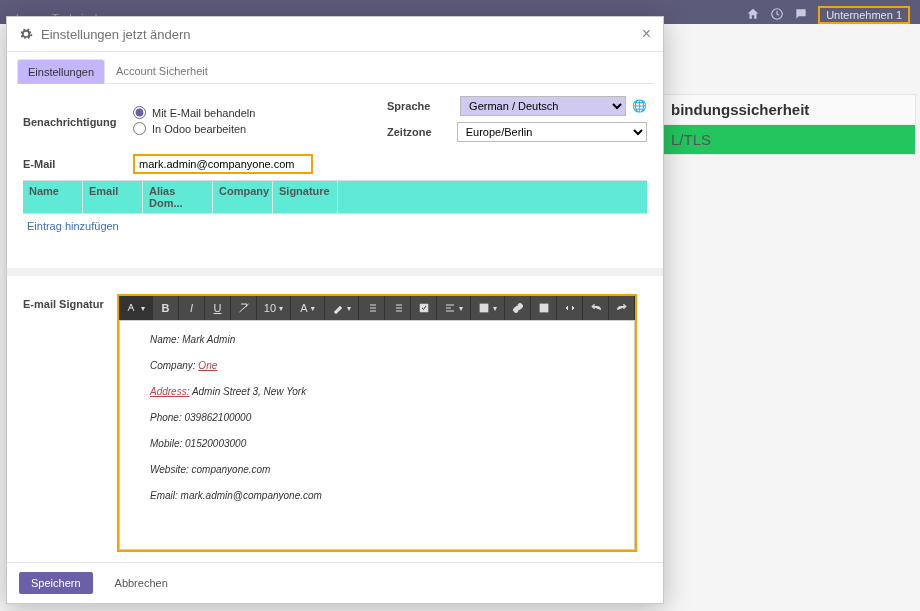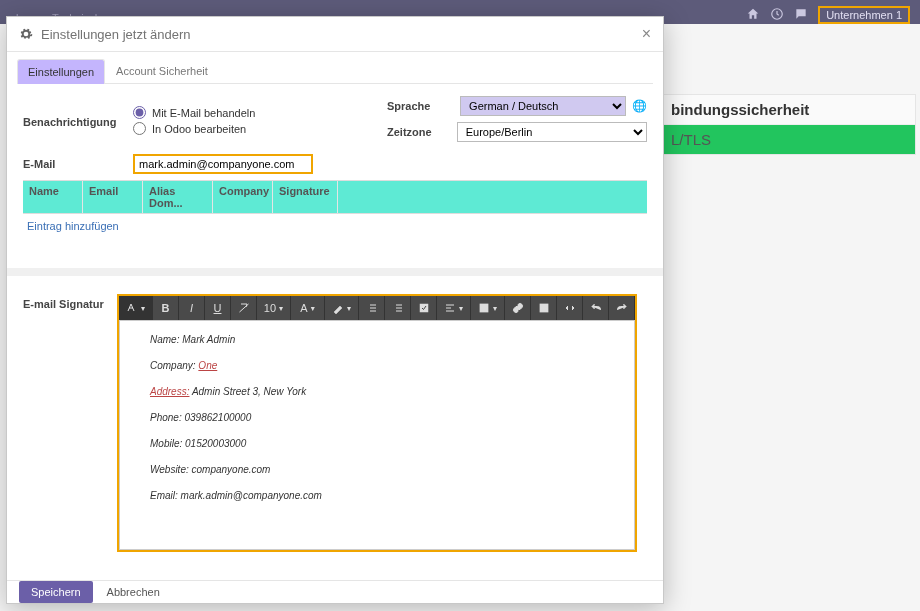--- a/index.html
+++ b/index.html
@@ -46,21 +46,21 @@
   .sig-wrap{flex:1;border:2px solid #f0a500;margin-right:10px}
   .toolbar{display:flex;background:#4a4a4a}
   .tbtn{width:26px;height:24px;border-right:1px solid #333;display:flex;align-items:center;justify-content:center;color:#ddd;font-size:11px;cursor:pointer}
   .tbtn.w{width:34px}
   .tbtn.sel{background:#333}
   .tbtn svg{width:12px;height:12px;fill:#ddd;stroke:#ddd}
   .editor{border:1px solid #ccc;min-height:230px;padding:12px 14px;background:#fff;font-size:10px;font-style:italic;color:#333;line-height:1.4}
   .editor p{margin:0 16px 12px}
   .editor .link{color:#bb4444;text-decoration:underline}
   .editor .under{text-decoration:underline}
-  .m-foot{border-top:1px solid #e5e5e5;padding:0 12px;display:flex;gap:8px}
+  .m-foot{border-top:1px solid #e5e5e5;padding:9px 12px;display:flex;gap:16px}
   .btn-primary{background:#6b5fa8;color:#fff;border:none;padding:5px 12px;font-size:11px;border-radius:2px;cursor:pointer}
   .btn-link{background:none;border:none;color:#555;font-size:11px;cursor:pointer;padding:5px 6px}
   .caret{margin-left:3px;font-size:8px}
   .globe{color:#5a7fb5;font-size:12px;margin-left:6px}
 </style>
 </head>
 <body>
 
 <div class="topbar">
   <span class="navleft">elungen    Technisch</span>

